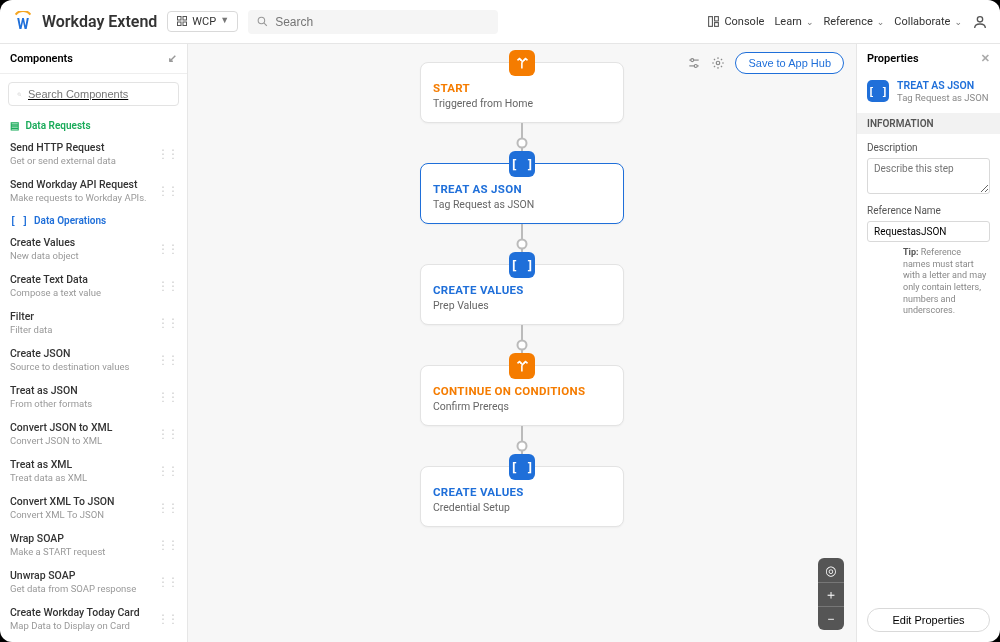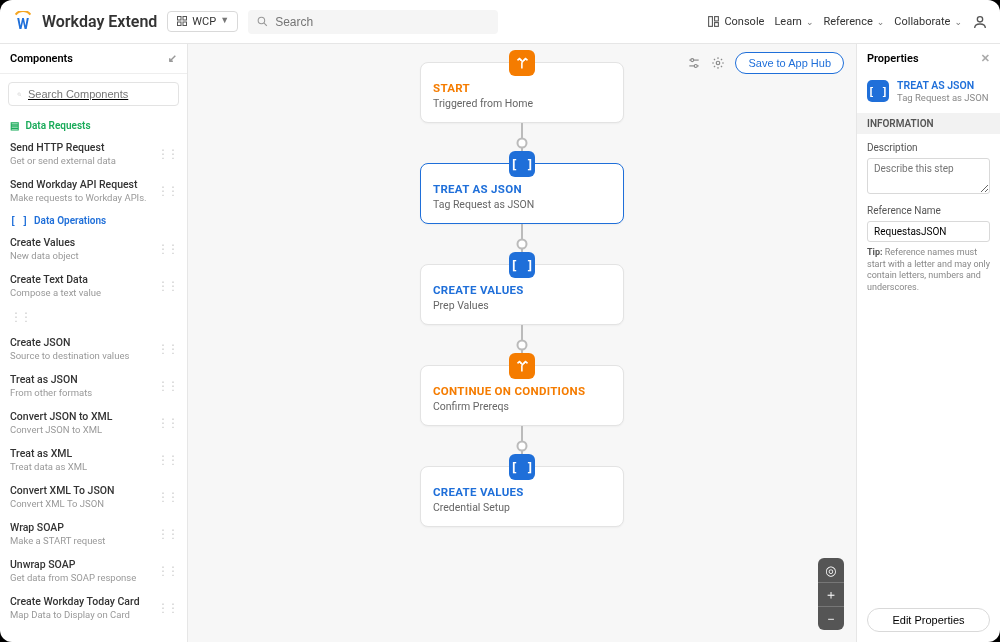--- a/index.html
+++ b/index.html
@@ -52,21 +52,21 @@
 .props-head { display: flex; justify-content: space-between; align-items: center; padding: 8px 10px; font-weight: 600; font-size: 11px; }
 .props-node { display: flex; gap: 8px; align-items: center; padding: 6px 10px 10px; }
 .props-node-icon { width: 22px; height: 22px; border-radius: 5px; background: #1f6fd9; color:#fff; display:flex; align-items:center; justify-content:center; font-size: 11px; font-weight: bold; }
 .props-node-title { font-size: 10.5px; font-weight: 600; color: #1f6fd9; }
 .props-node-sub { font-size: 9.5px; color: #888; }
 .props-section { background: #f2f2f2; padding: 5px 10px; font-size: 10px; font-weight: 600; color: #555; }
 .props-body { padding: 8px 10px; display: flex; flex-direction: column; gap: 5px; }
 .props-label { font-size: 10px; color: #555; }
 .props-body textarea, .props-body input { width: 100%; border: 1px solid #d9d9d9; border-radius: 3px; padding: 4px 6px; font-size: 10px; font-family: inherit; }
 .props-body textarea { height: 36px; resize: vertical; }
-.tip { font-size: 9px; color: #888; line-height: 1.3; }
+.tip { font-size: 9px; color: #888; line-height: 1.3; margin-left: 36px; }
 .tip b { color: #555; }
 .props-spacer { flex: 1; }
 .edit-props-btn { margin: 10px; border: 1px solid #d9d9d9; background: #fff; border-radius: 14px; padding: 5px; font-size: 11px; cursor: pointer; }
 .ico-brackets { font-family: monospace; }
 svg { display: block; }
 </style>
 </head>
 <body>
 
 <div class="frame">
@@ -173,20 +173,24 @@
     <div class="drag-dots">⋮⋮</div>
   </div>
             <div class="comp-item">
     <div class="comp-text">
       <div class="comp-title">Create Text Data</div>
       <div class="comp-desc">Compose a text value</div>
     </div>
     <div class="drag-dots">⋮⋮</div>
   </div>
             <div class="comp-item">
+    <div class="comp-text">
+      <div class="comp-title">Filter</div>
+      <div class="comp-desc">Filter data</div>
+    </div>
     <div class="drag-dots">⋮⋮</div>
   </div>
             <div class="comp-item">
     <div class="comp-text">
       <div class="comp-title">Create JSON</div>
       <div class="comp-desc">Source to destination values</div>
     </div>
     <div class="drag-dots">⋮⋮</div>
   </div>
             <div class="comp-item">

